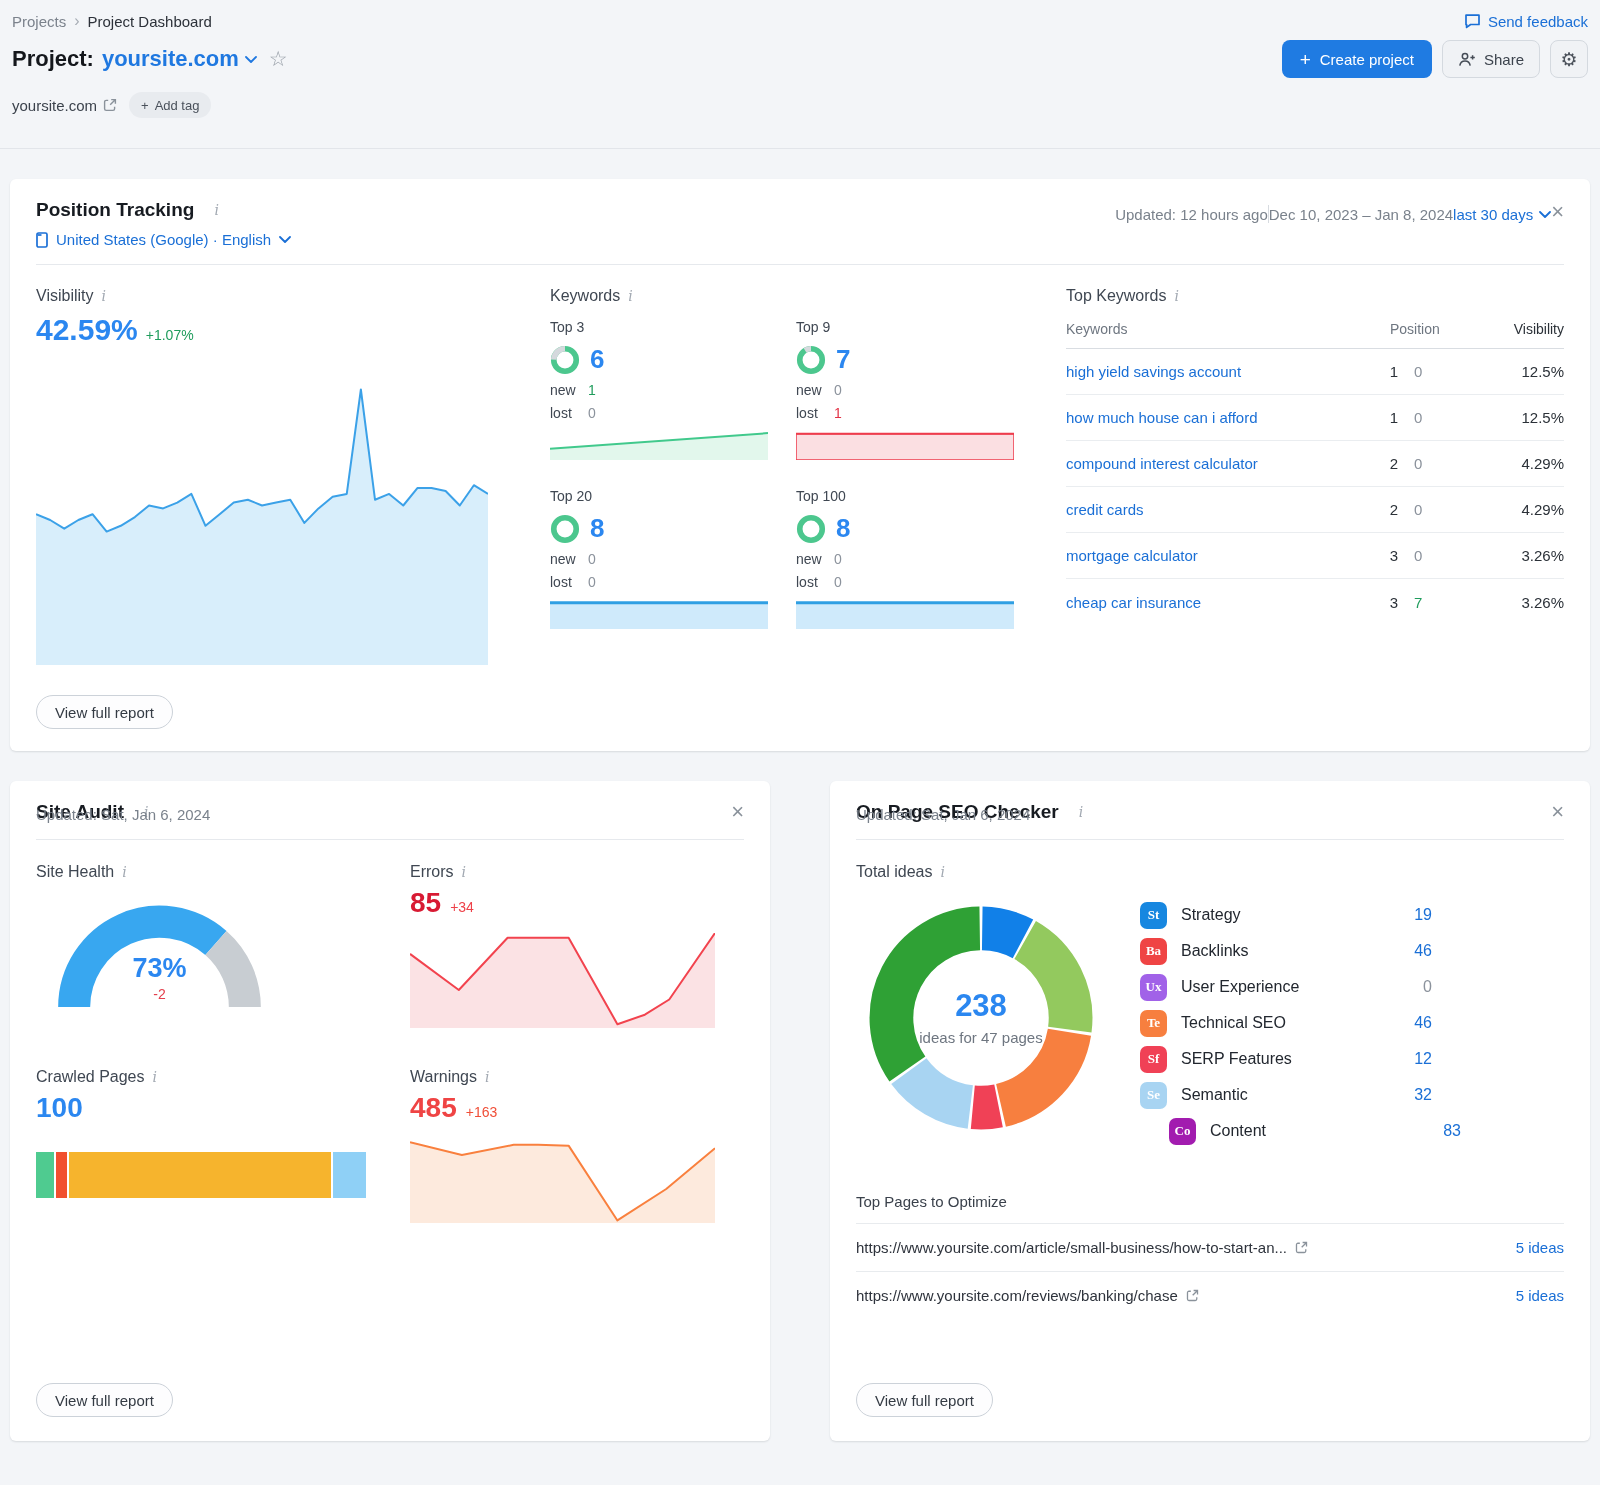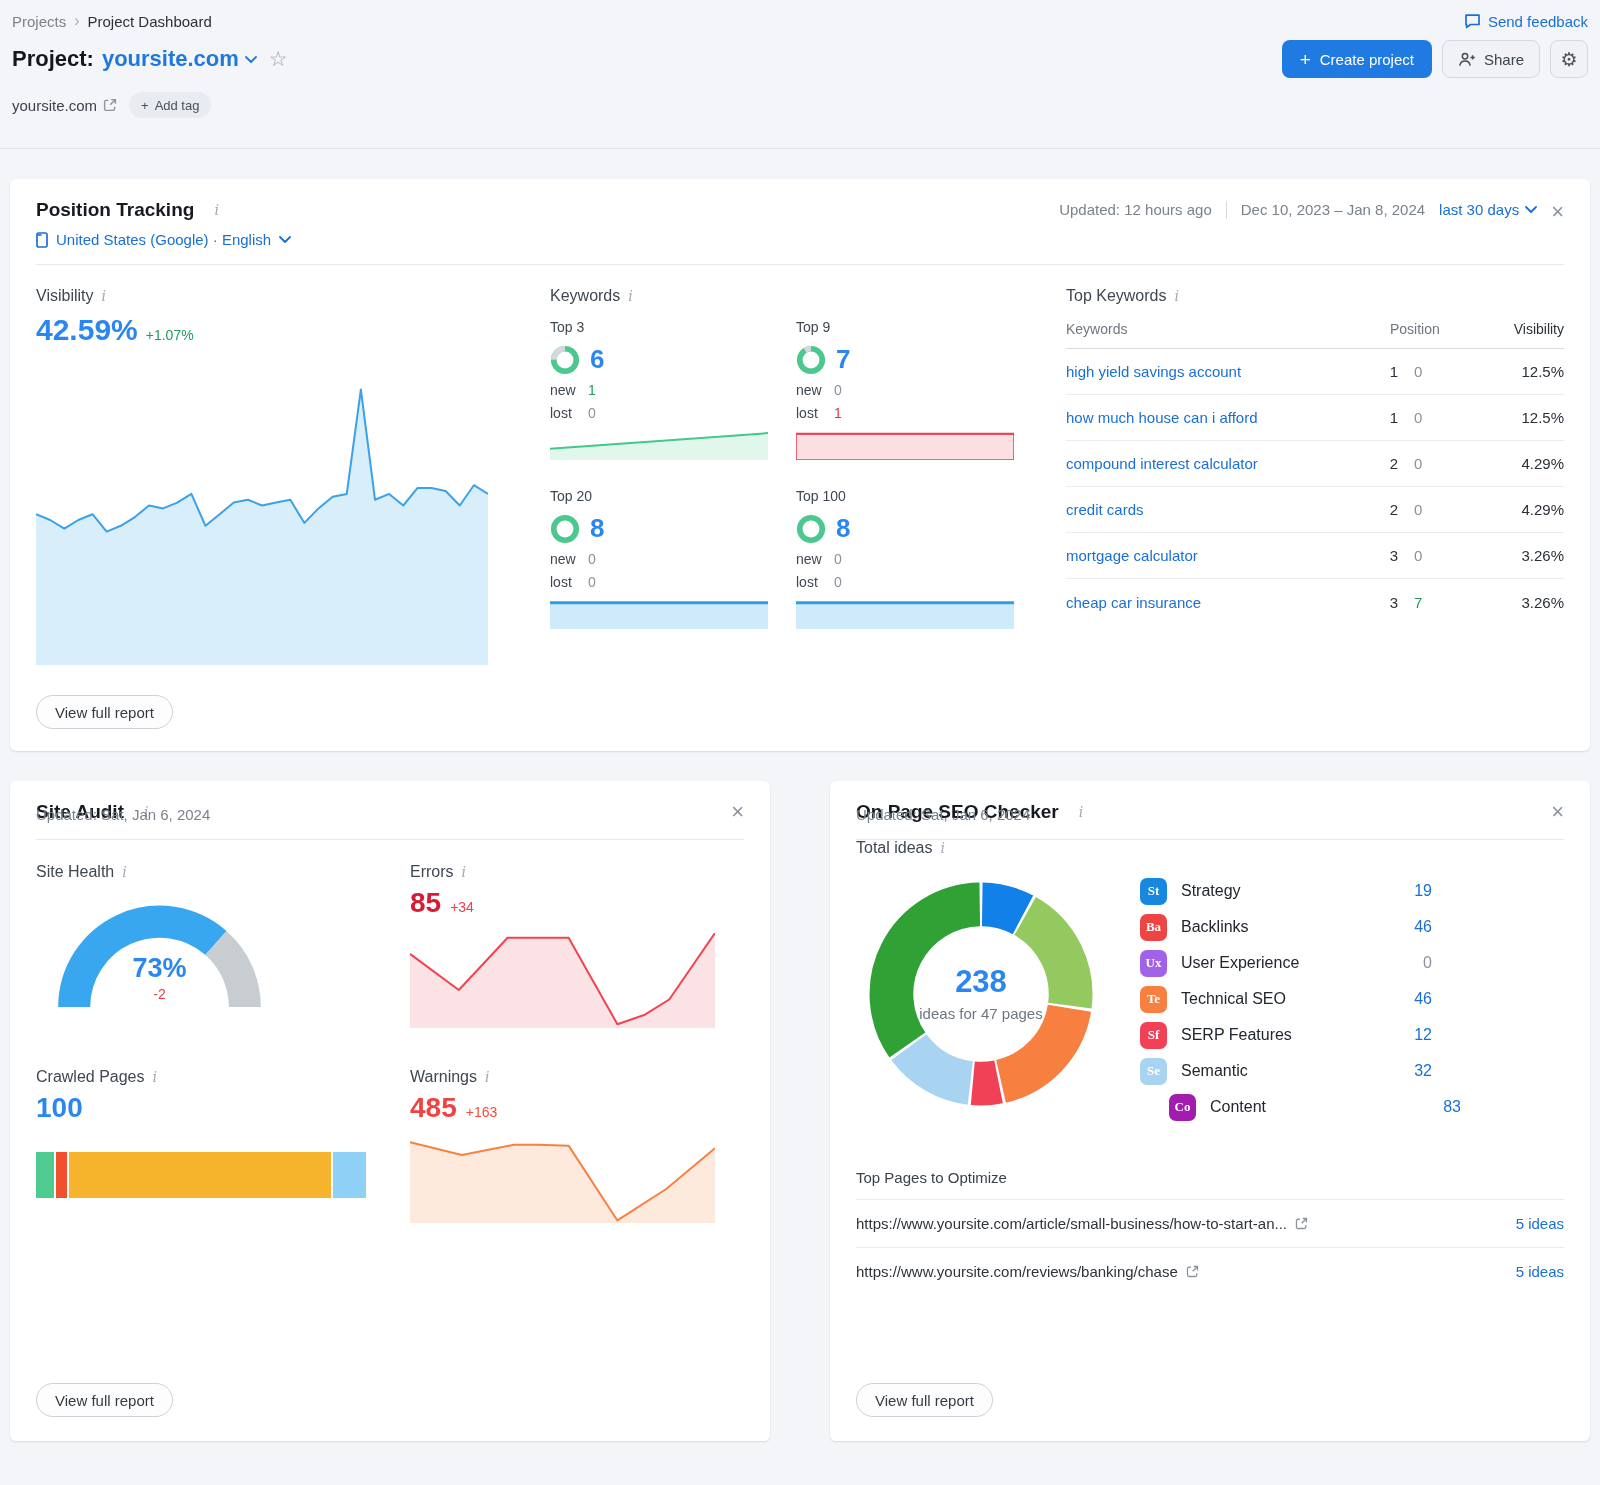--- a/index.html
+++ b/index.html
@@ -33,21 +33,21 @@
   .title-row { display:flex; align-items:center; gap:20px; }
   .card-title { font-size:19px; font-weight:bold; color:#171b21; }
   .info { font-family:"DejaVu Serif", serif; font-style:italic; font-size:14px; color:#a2a9b2; cursor:pointer; }
   .close { color:#8a929b; font-size:22px; line-height:1; cursor:pointer; }
   .updated-line { margin-top:8px; font-size:15px; color:#7a828c; }
   .sec-label { font-size:16px; color:#3f4752; display:flex; align-items:center; gap:8px; }
   .btn-report { height:34px; padding:0 18px; border:1px solid #ccd2d9; border-radius:17px; background:#fdfdfe; color:#343b44; font-size:15px; font-family:inherit; cursor:pointer; }
 
   
   .pt-card { padding:20px 26px 22px 26px; }
-  .head-right { display:flex; align-items:flex-start; gap:14px; font-size:15px; color:#7a828c; padding-top:2px; }
+  .head-right { display:flex; align-items:flex-end; font-size:15px; color:#7a828c; padding-top:2px; }
   .vdiv { width:1px; height:18px; background:#d7dbe0; }
   .period { display:flex; align-items:center; gap:6px; color:#1a6fd6; cursor:pointer; }
   .target-row { display:flex; align-items:center; gap:8px; margin-top:10px; font-size:15px; color:#1a6fd6; cursor:pointer; }
   .pt-body { display:flex; padding-top:22px; }
   .vis-col { width:452px; }
   .big-num { font-size:30px; font-weight:bold; color:#2b87f0; }
   .delta-g { font-size:14px; color:#1f9c5c; margin-left:8px; }
   .vis-num-row { margin-top:8px; display:flex; align-items:baseline; }
   .vis-chart { width:452px; height:290px; margin-top:28px; display:block; }
   .kw-col { margin-left:62px; width:464px; }
@@ -89,21 +89,21 @@
   .err-delta { font-size:14px; color:#ee4048; margin-left:9px; }
   .warn-num { font-size:28px; font-weight:bold; color:#ef4444; }
   .warn-delta { font-size:14px; color:#f04e37; margin-left:9px; }
   .crawl-num { font-size:28px; font-weight:bold; color:#2b87f0; margin-top:6px; }
   .trend-chart { width:305px; height:95px; margin-top:14px; display:block; }
   .stackbar { display:flex; gap:2px; width:330px; height:46px; margin-top:28px; }
   .stackbar div { height:100%; }
   .half-card .btn-report { margin-top:auto; align-self:flex-start; }
 
   
-  .seo-body { }
+  .seo-body { padding-top:24px; }
   .ideas-row { display:flex; margin-top:12px; }
   .donut-wrap { position:relative; width:250px; height:250px; }
   .donut-center { position:absolute; left:50%; top:50%; transform:translate(-50%,-50%); text-align:center; width:150px; }
   .donut-val { font-size:31px; font-weight:bold; color:#2b87f0; }
   .donut-cap { font-size:15px; color:#6e7680; margin-top:4px; line-height:1.35; }
   .legend { margin-left:34px; margin-top:4px; flex:1; }
   .lg-row { display:flex; align-items:center; height:36px; }
   .lg-badge { width:27px; height:27px; border-radius:7px; color:#fff; font-size:13px; font-weight:bold; display:flex; align-items:center; justify-content:center;font-family:Liberation Serif, serif; }
   .lg-label { margin-left:14px; font-size:16px; color:#22272f; width:205px; }
   .lg-val { width:46px; text-align:right; font-size:16px; color:#1a6fd6; cursor:pointer; }

